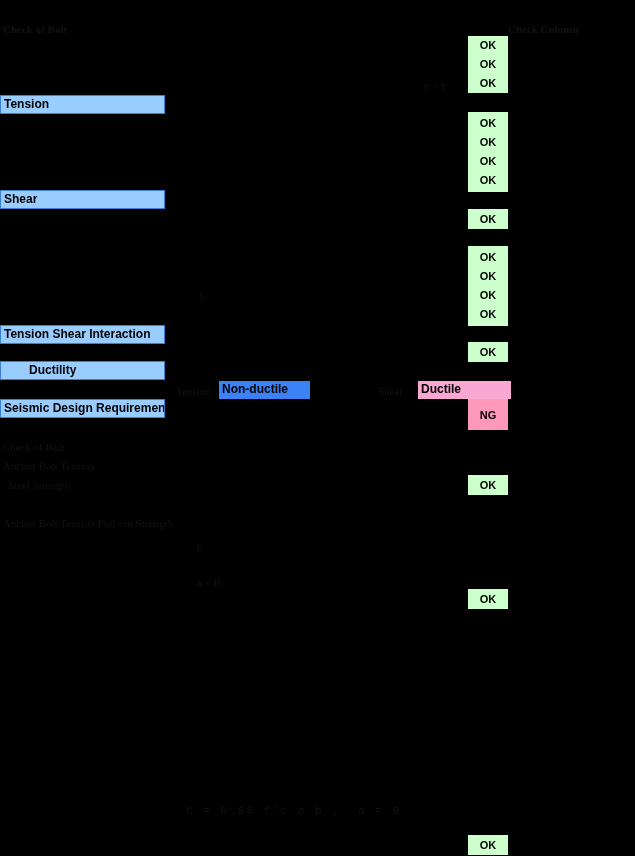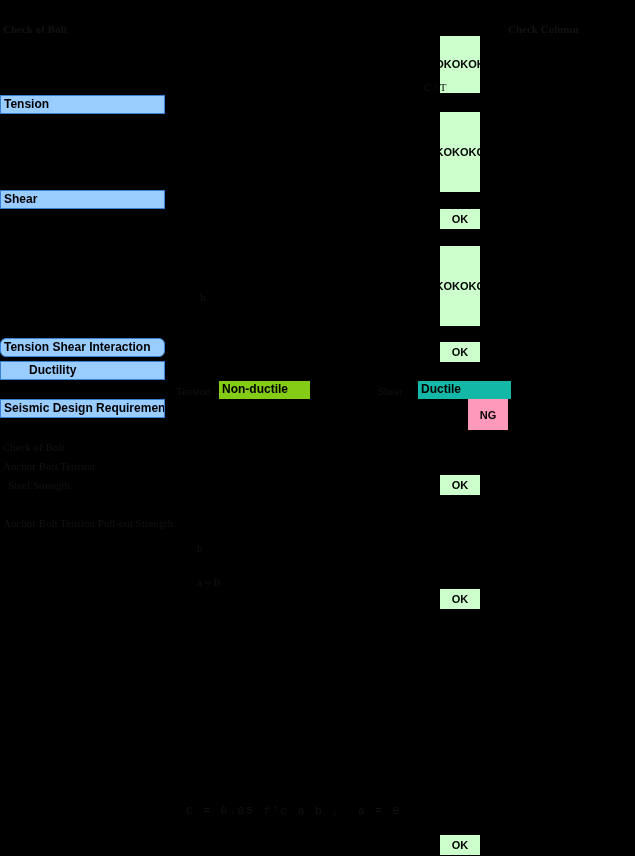--- a/index.html
+++ b/index.html
@@ -30,23 +30,23 @@
     border:1px solid #3b7fd4;
     box-sizing:border-box;
     color:#000;font-size:12px;font-weight:bold;
     line-height:17px;padding-left:3px;
     white-space:nowrap;overflow:hidden;
     font-family:"Liberation Sans","DejaVu Sans",sans-serif;
   }
 
   
   .okblock{
-    position:absolute;left:440px;width:40px;
+    position:absolute;left:468px;width:40px;
     background:#ccffcc;
-    display:flex;flex-direction:row;
+    display:flex;flex-direction:column;
     align-items:center;justify-content:center;
   }
   .ok{
     color:#000;font-size:11px;font-weight:bold;
     line-height:19px;height:19px;
     font-family:"Liberation Sans","DejaVu Sans",sans-serif;
   }
   .ngblock{
     position:absolute;left:468px;width:40px;height:31px;
     background:#ff99bb;
@@ -58,22 +58,22 @@
   }
 
   
   .marker{
     position:absolute;height:18px;
     color:#000;font-size:12px;font-weight:bold;
     line-height:17px;padding-left:3px;
     white-space:nowrap;
     font-family:"Liberation Sans","DejaVu Sans",sans-serif;
   }
-  .marker.yellow{background:#84cc16;}
-  .marker.green{background:#14b8a6;}
+  .marker.yellow{background:#3b82f6;}
+  .marker.green{background:#f9a8d4;}
 </style>
 </head>
 <body>
 
 <div class="sheet">
 
   <div class="faint b" style="left:3px;top:23px;">Check of Bolt</div>
   <div class="faint b" style="left:508px;top:23px;">Check Column</div>
 
   <div class="okblock" style="top:36px;height:57px;">
@@ -101,21 +101,21 @@
 
   <div class="okblock" style="top:246px;height:80px;">
     <span class="ok">OK</span>
     <span class="ok">OK</span>
     <span class="ok">OK</span>
     <span class="ok">OK</span>
   </div>
 
   <div class="faint" style="left:200px;top:291px;">b</div>
 
-  <div class="band" style="top:338px;border-radius:6px;">Tension Shear Interaction</div>
+  <div class="band" style="top:325px;">Tension Shear Interaction</div>
 
   <div class="okblock" style="top:342px;height:20px;">
     <span class="ok">OK</span>
   </div>
 
   <div class="band" style="top:361px;padding-left:28px;">Ductility</div>
 
   <div class="faint" style="left:176px;top:385px;">Tension</div>
   <div class="marker yellow" style="left:219px;top:381px;width:88px;">Non-ductile</div>
   <div class="faint" style="left:378px;top:385px;">Shear</div>

